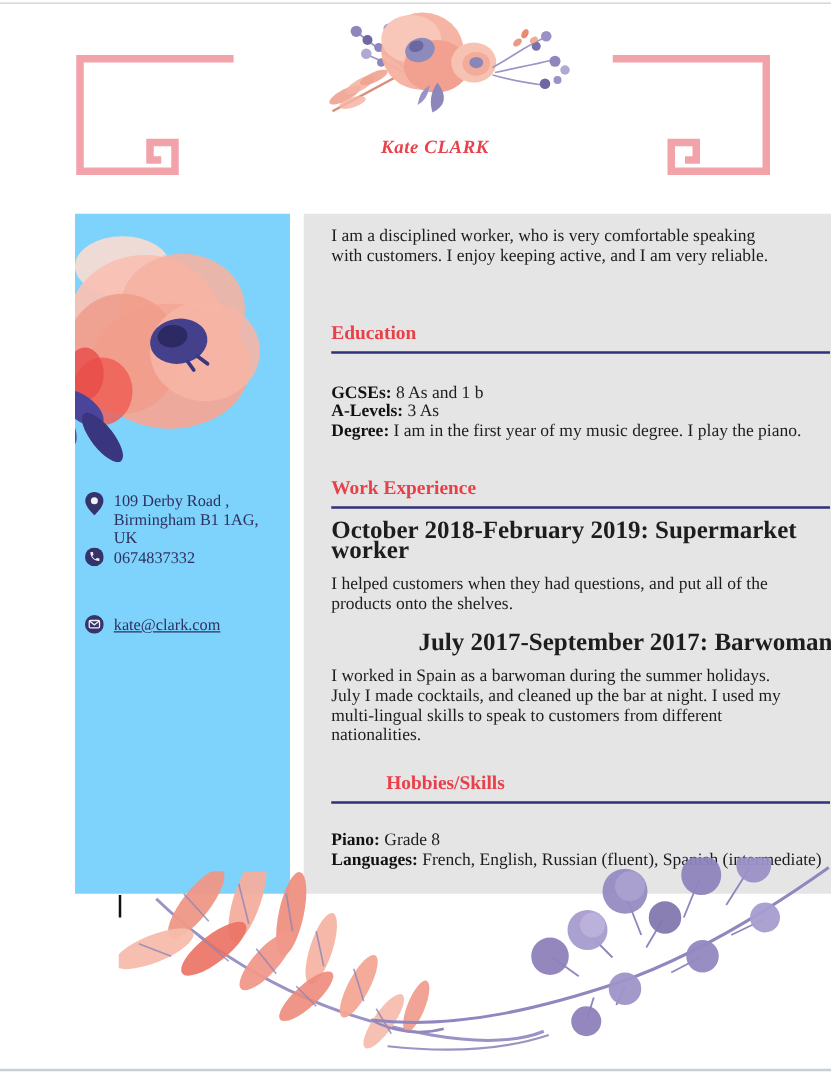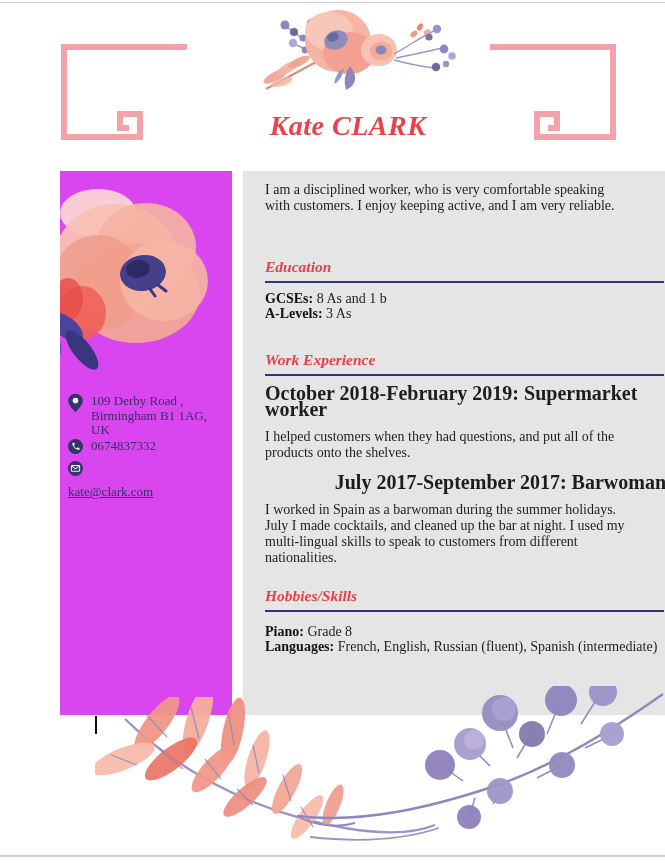--- a/index.html
+++ b/index.html
@@ -11,52 +11,52 @@
   .edge-top { top:2px; height:1px; }
   .edge-bottom { top:855px; height:2px; background:#c9ced3; }
 
   .corner-frame { position:absolute; top:44px; }
   .corner-frame.left { left:58px; }
   .corner-frame.right { left:490px; }
 
   .top-floral { position:absolute; left:198px; top:4px; }
 
   .doc-title { position:absolute; left:31px; top:110px; width:634px; text-align:center;
-               font-size:28px; font-weight:bold; font-style:italic; color:#e8424c;
+               font-size:15px; font-weight:bold; font-style:italic; color:#e8424c;
                letter-spacing:.5px; }
 
   
   .sidebar { position:absolute; left:60px; top:171px; width:172px; height:544px;
-             background:#d946ef; overflow:hidden; }
+             background:#7dd3fc; overflow:hidden; }
   .sidebar-flower { position:absolute; left:-14px; top:14px; }
   .contact { position:absolute; left:8px; width:158px; display:flex; gap:7px; }
   .contact .txt { font-size:13px; color:#30305f; line-height:14.5px; padding-top:1px; }
   .contact-address { top:222px; }
-  .contact-phone { top:267px;align-items:flex-end; }
-  .contact-email { top:290px;flex-direction:column; }
+  .contact-phone { top:267px; }
+  .contact-email { top:321px; }
   .contact .ic { flex:0 0 16px; }
   .email-link { color:#2c2c80; text-decoration:underline; cursor:pointer; }
 
   
   .main { position:absolute; left:243px; top:171px; width:435px; height:544px;
           background:#e5e5e5; overflow:hidden; padding:11px 12px 0 22px;
           font-size:14px; line-height:15.8px; color:#1d1d1f; }
   .intro { width:363px; }
-  .sec-heading { font-size:15.5px; font-weight:bold; color:#e83f49; line-height:16px;font-style:italic; }
+  .sec-heading { font-size:15.5px; font-weight:bold; color:#e83f49; line-height:16px; }
   .h-edu { margin-top:45px; }
   .h-work { margin-top:30px; }
-  .h-hob { margin-top:22px; }
+  .h-hob { margin-top:22px;margin-left:44px; }
   .rule { height:2px; background:#31317c; margin-top:6px; margin-right:2px; }
-  .kv-block { margin-top:8px; }
+  .kv-block { margin-top:24px; }
   .kv { line-height:15.6px; }
   .kv b, .job-title b { color:#111; }
   .job-title { margin-top:9px; font-size:20px; font-weight:bold; line-height:16px; }
   .job-desc { margin-top:12px; width:365px; }
   .job2 { margin-top:14px;text-align:right; }
-  .skills-block { margin-top:12px; }
+  .skills-block { margin-top:22px; }
 
   .text-cursor { position:absolute; left:95px; top:716px; width:2px; height:18px; background:#111; }
 
   .branch-left { position:absolute; left:95px; top:697px; }
   .branch-right { position:absolute; left:285px; top:686px; }
   svg { display:block; }
 </style>
 </head>
 <body>
 
@@ -179,20 +179,21 @@
   </div>
 
   <div class="main">
     <p class="intro">I am a disciplined worker, who is very comfortable speaking with customers. I enjoy keeping active, and I am very reliable.</p>
 
     <div class="sec-heading h-edu">Education</div>
     <div class="rule"></div>
     <div class="kv-block">
       <p class="kv"><b>GCSEs:</b><span> 8 As and 1 b</span></p>
       <p class="kv"><b>A-Levels:</b><span> 3 As</span></p>
+      <p class="kv"><b>Degree:</b><span> I am in the first year of my music degree. I play the piano.</span></p>
     </div>
 
     <div class="sec-heading h-work">Work Experience</div>
     <div class="rule"></div>
     <p class="job-title">October 2018-February 2019: Supermarket worker</p>
     <p class="job-desc">I helped customers when they had questions, and put all of the products onto the shelves.</p>
     <p class="job-title job2">July 2017-September 2017: Barwoman</p>
     <p class="job-desc">I worked in Spain as a barwoman during the summer holidays. July I made cocktails, and cleaned up the bar at night. I used my multi-lingual skills to speak to customers from different nationalities.</p>
 
     <div class="sec-heading h-hob">Hobbies/Skills</div>

